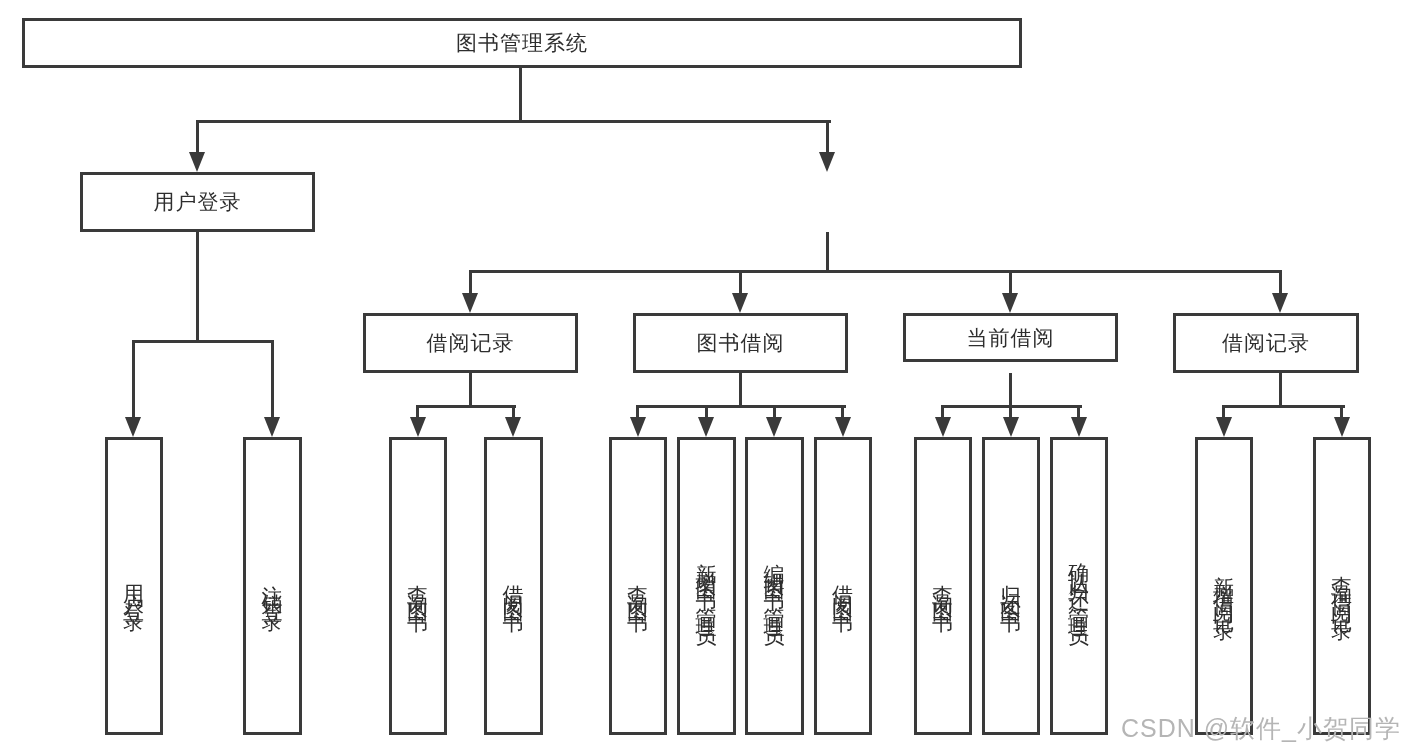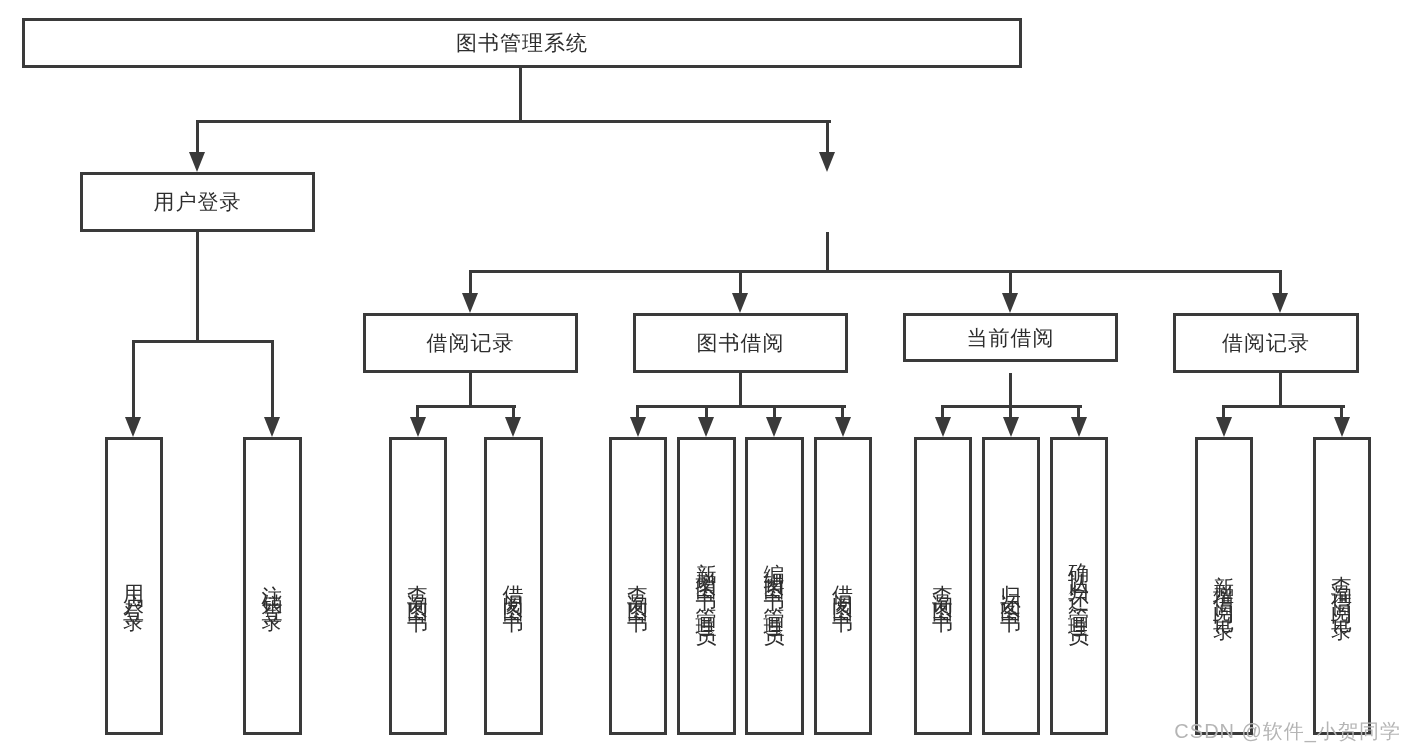--- a/index.html
+++ b/index.html
@@ -49,21 +49,21 @@
     border-left: 8px solid transparent;
     border-right: 8px solid transparent;
     border-top: 20px solid var(--line, #3a3a3a);
     transform: translateX(-50%);
     z-index: 1;
   }
   .watermark {
     position: absolute;
     right: 4px;
     bottom: 2px;
-    font-size: 20px;
+    font-size: 25px;
     color: var(--watermark, #b5b5b5);
     letter-spacing: 1px;
     z-index: 3;
   }
 </style>
 </head>
 <body>
 
 <div id="canvas">
 

